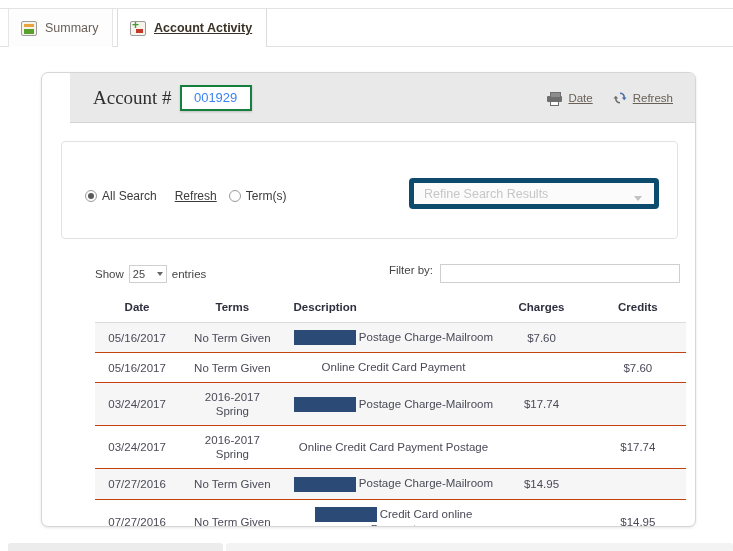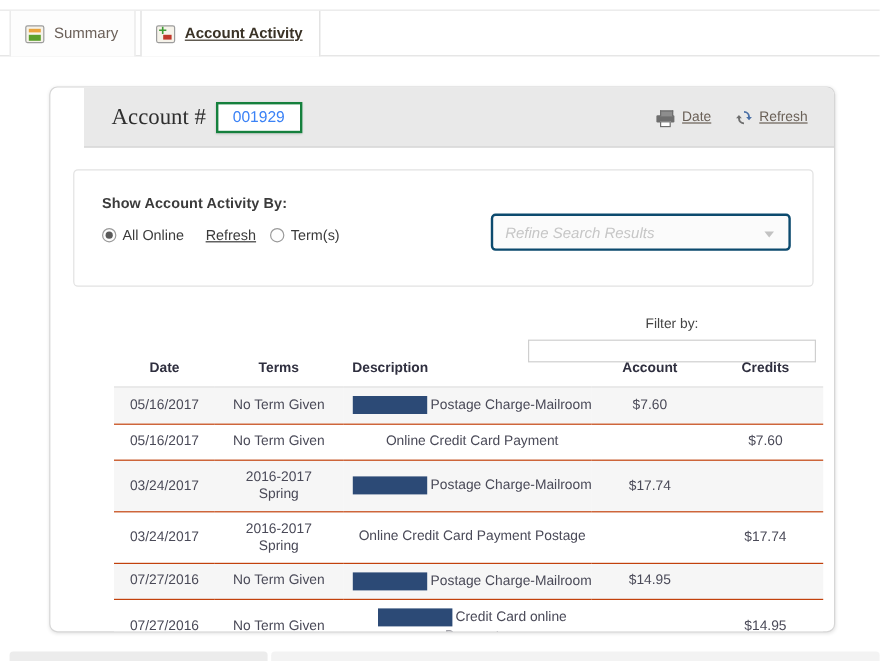--- a/index.html
+++ b/index.html
@@ -175,25 +175,24 @@
     background: #f0f0f0; border: 1px solid #c8c8c8;
     margin: 0 6px;
   }
   .refresh-link {
     margin-left: 8px; margin-right: 12px;
     font-size: 12px; color: #3b3b3b; text-decoration: underline; cursor:pointer;
   }
   .refine-select {
     position: absolute; right: 18px; top: 36px;
     width: 250px; height: 31px;
-    background: #fbfbfb; border: 2px solid #0c4a6e; border-radius: 4px;
+    background: #fbfbfb; border: 5px solid #0c4a6e; border-radius: 4px;
     display: flex; align-items: center;
     font-size: 12.5px; color: #c6c6c6;
     padding: 0 10px;
-    font-style: italic;
   }
   .refine-select .caret {
     position: absolute; right: 12px; top: 13px;
     width: 0; height: 0;
     border-left: 4px solid transparent; border-right: 4px solid transparent;
     border-top: 5px solid #c2c2c2;
   }
 
   
   .tbl-controls {
@@ -209,22 +208,22 @@
     width: 38px; height: 18px;
     border: 1px solid #cfcfcf; background: #ffffff;
     padding: 0 3px; font-size: 11px; color: #444; cursor: pointer;
   }
   .entries-select .caret2 {
     width:0;height:0;border-left:3px solid transparent;border-right:3px solid transparent;
     border-top:4px solid #666;
   }
   .filter-by {
     position: absolute; right: 6px; top: 1px;
-    display: flex; align-items: center; gap: 7px;
-    font-size: 11.5px; color: #444; flex-direction: column;
+    display: flex; align-items: flex-start; gap: 7px;
+    font-size: 11.5px; color: #444;
   }
   .filter-input {
     width: 240px; height: 19px;
     border: 1px solid #cfcfcf; background: #ffffff;
   }
 
   
   .dtable {
     position: absolute; left: 53px; top: 224px; width: 591px;
     border-collapse: collapse;
@@ -312,58 +311,65 @@
             <path d="M7 1.4 A5 5 0 0 1 12 6.4 L13.6 6.4 L11.2 9.2 L8.8 6.4 L10.4 6.4 A3.4 3.4 0 0 0 7 3 Z" fill="#4a6fa5"></path>
             <path d="M7 12.6 A5 5 0 0 1 2 7.6 L0.4 7.6 L2.8 4.8 L5.2 7.6 L3.6 7.6 A3.4 3.4 0 0 0 7 11 Z" fill="#6e6e6e"></path>
           </svg>
         </span>
         <span class="lbl">Refresh</span>
       </div>
     </div>
   </div>
 
   <div class="searchbox">
-    <div class="search-title">Show Account Activity By:</div>
 
     <div class="search-row">
       <span class="opt">
         <span class="radio checked"></span>
-        <span>All Online</span>
+        <span>All Search</span>
       </span>
 
 
       <span class="refresh-link">Refresh</span>
 
       <span class="opt">
         <span class="radio"></span>
         <span>Term(s)</span>
       </span>
     </div>
 
     <div class="refine-select">
       <span>Refine Search Results</span>
       <span class="caret"></span>
     </div>
   </div>
 
   <div class="tbl-controls">
+    <div class="show-entries">
+      <span>Show</span>
+      <span class="entries-select">
+        <span>25</span>
+        <span class="caret2"></span>
+      </span>
+      <span>entries</span>
+    </div>
 
     <div class="filter-by">
       <span>Filter by:</span>
       <input class="filter-input" type="text" value="" style="">
     </div>
   </div>
 
   <table class="dtable">
     <thead>
       <tr>
         <th class="c-date">Date</th>
         <th class="c-terms">Terms</th>
         <th class="c-desc">Description</th>
-        <th class="c-charges">Account</th>
+        <th class="c-charges">Charges</th>
         <th class="c-credits">Credits</th>
       </tr>
     </thead>
     <tbody id="tbody">
         <tr class="odd">
           <td class="c-date">05/16/2017</td>
           <td class="c-terms term-2line">No Term Given</td>
           <td class="c-desc">
             <span class="desc-cell"><span class="redact" style="background: rgb(44, 74, 118);"></span><span>Postage Charge-Mailroom</span></span>
           </td>

